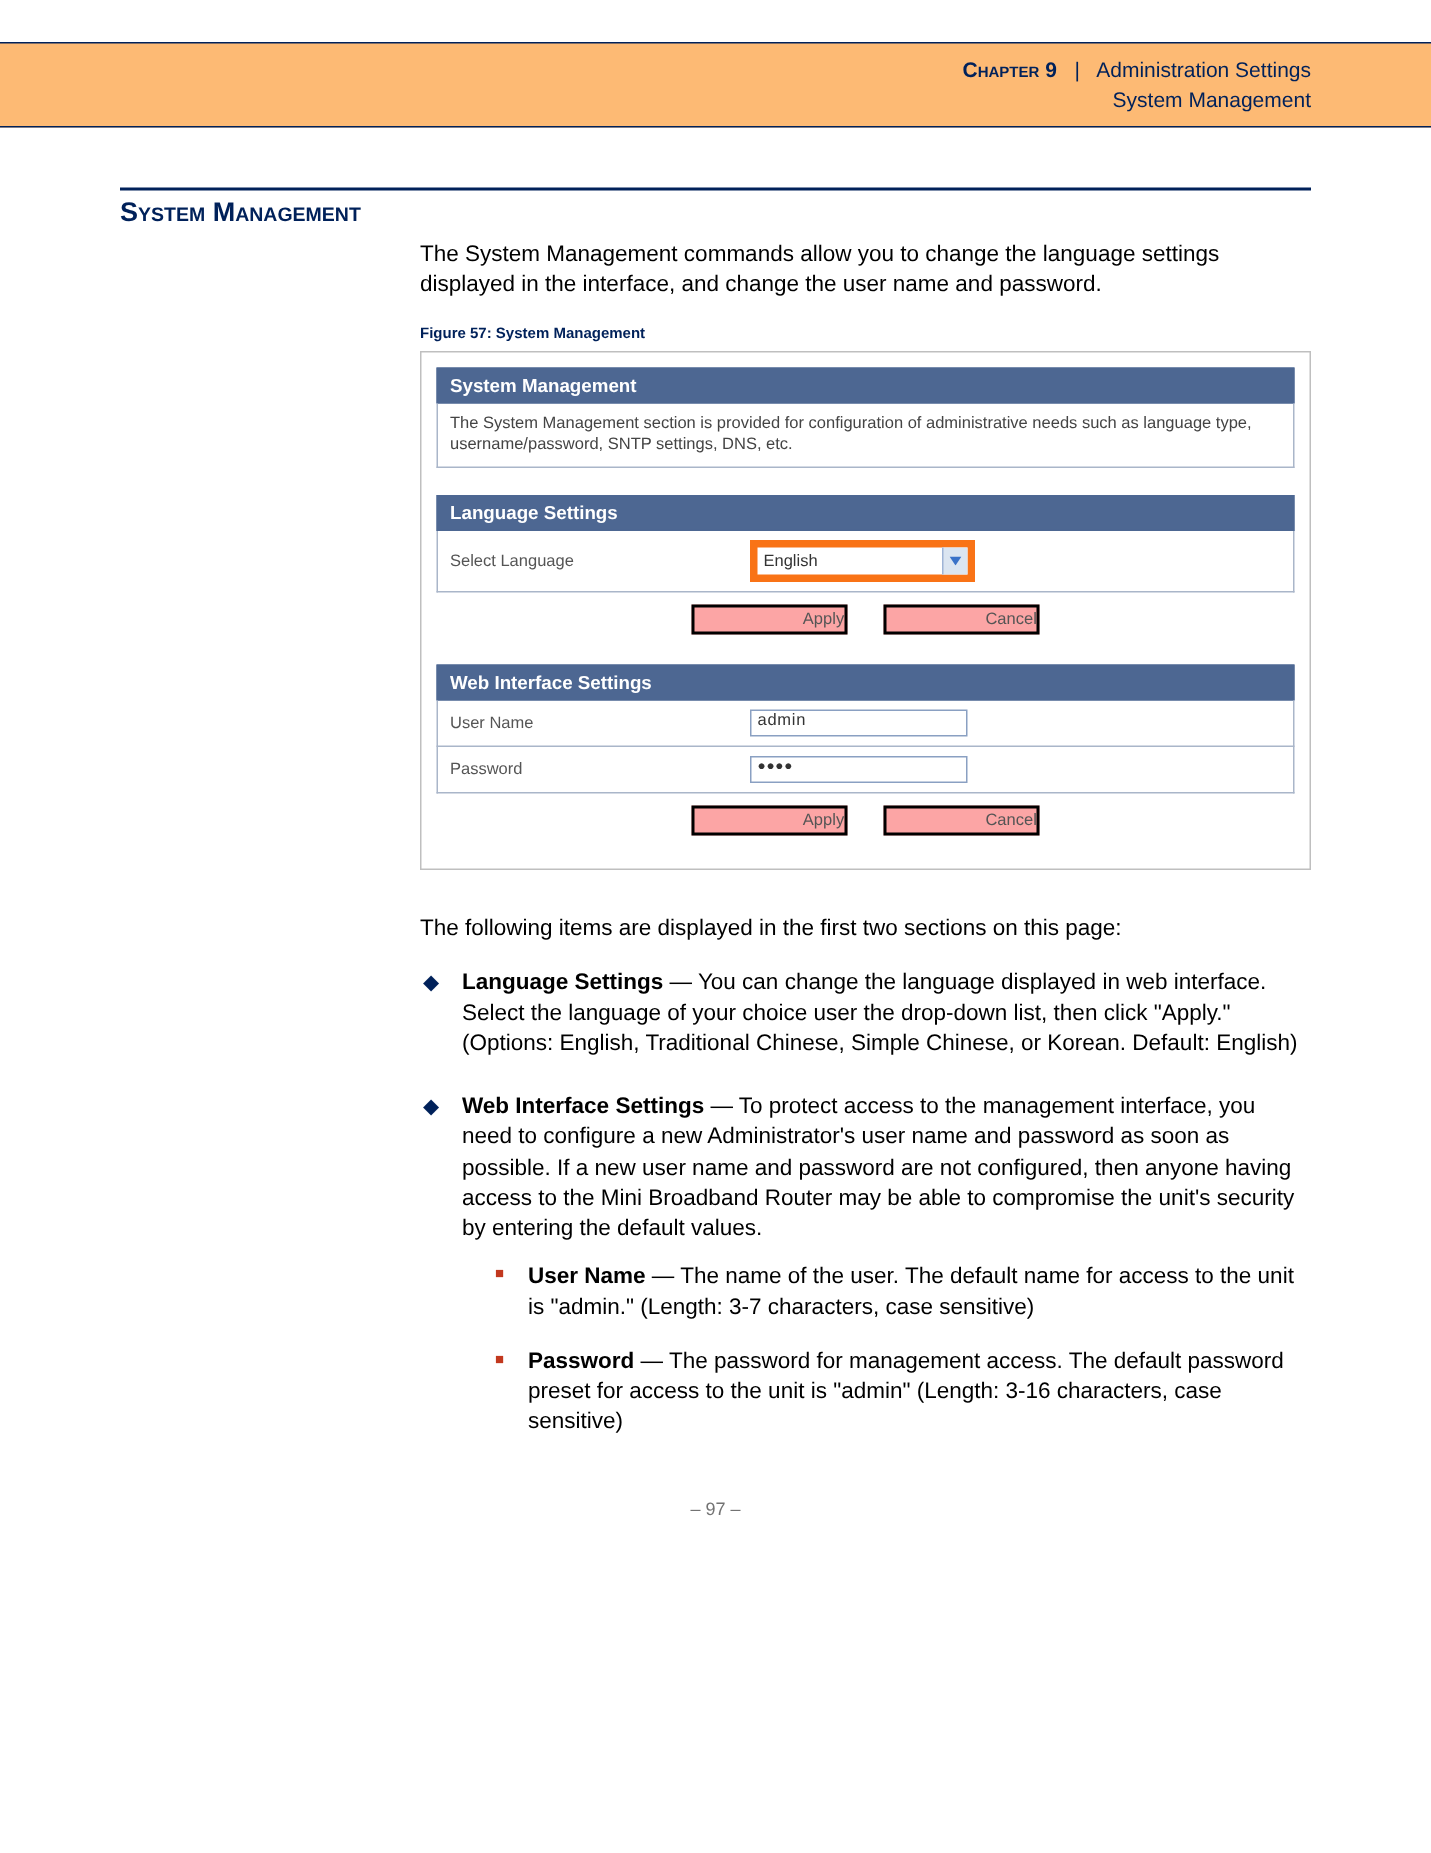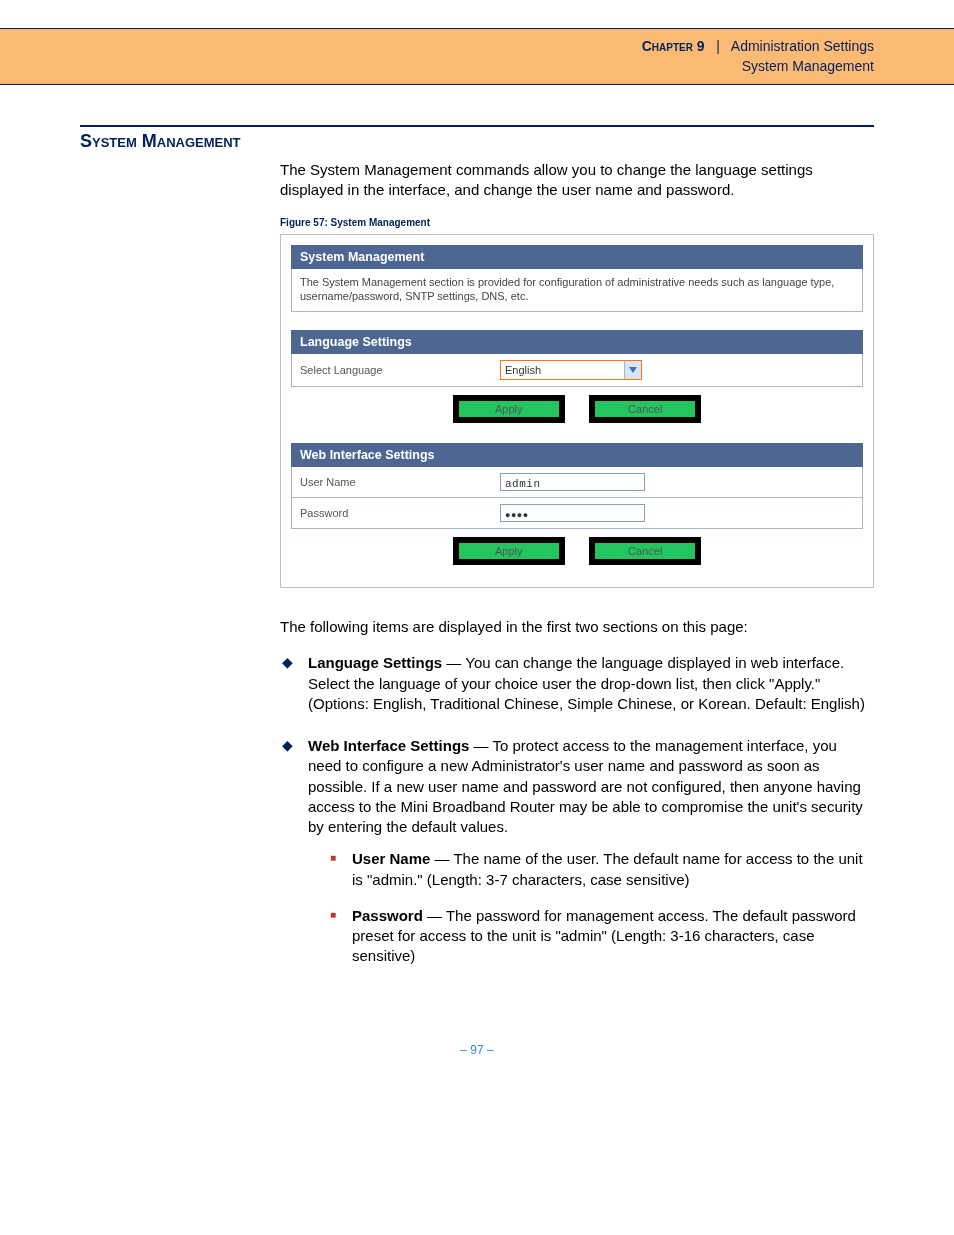--- a/index.html
+++ b/index.html
@@ -84,31 +84,31 @@
     font-size: 11px;
   }
   .panel-row .label { width: 200px; }
   .panel-header + .panel-row { }
   .btn-row {
     text-align: center;
     padding: 8px 0 2px 0;
   }
   .btn {
     display: inline-block;
-    border: 6px solid #000000;
+    border: 2px solid #000000;
     color: #555;
     font-size: 11px;
     padding: 2px 0;
     width: 100px;
-    text-align: center;
-    background: #22c55e;
+    text-align: right;
+    background: #fca5a5;
     margin: 0 10px;
   }
   .select-box {
-    border: 1px solid #f97316;
+    border: 5px solid #f97316;
     display: flex;
     align-items: stretch;
     width: 140px;
     height: 18px;
   }
   .select-box .value {
     flex: 1;
     padding: 0 4px;
     font-size: 11px;
     color: #333;
@@ -125,23 +125,22 @@
   }
   .select-box .chevron svg { display: block; }
   .text-input {
     border: 1px solid #8aa0c2;
     width: 135px;
     height: 16px;
     font-size: 11px;
     padding: 0 4px;
     color: #333;
     display: flex;
-    align-items: flex-end;
+    align-items: flex-start;
     letter-spacing: 0.5px;
-    font-family: Liberation Mono, monospace;
   }
   .section-gap { height: 18px; }
   .followup {
     font-size: 15px;
     margin: 30px 0 18px 0;
   }
   ul.diamond {
     list-style: none;
     padding: 0;
     margin: 0;
@@ -176,23 +175,23 @@
   ul.square > li::before {
     content: "■";
     position: absolute;
     left: 0;
     top: 2px;
     color: #c2381e;
     font-size: 10px;
   }
   .page-num {
     text-align: center;
-    color: #3b82f6;
+    color: #737373;
     font-size: 12px;
-    margin-top: 76px;
+    margin-top: 40px;
   }
   b { font-weight: bold; }
 </style>
 </head>
 <body>
 
 <div class="top-header">
   <div class="chapter-line">
     <b><span>Chapter 9</span></b>
     &nbsp;&nbsp;<span>|</span>&nbsp;&nbsp;

